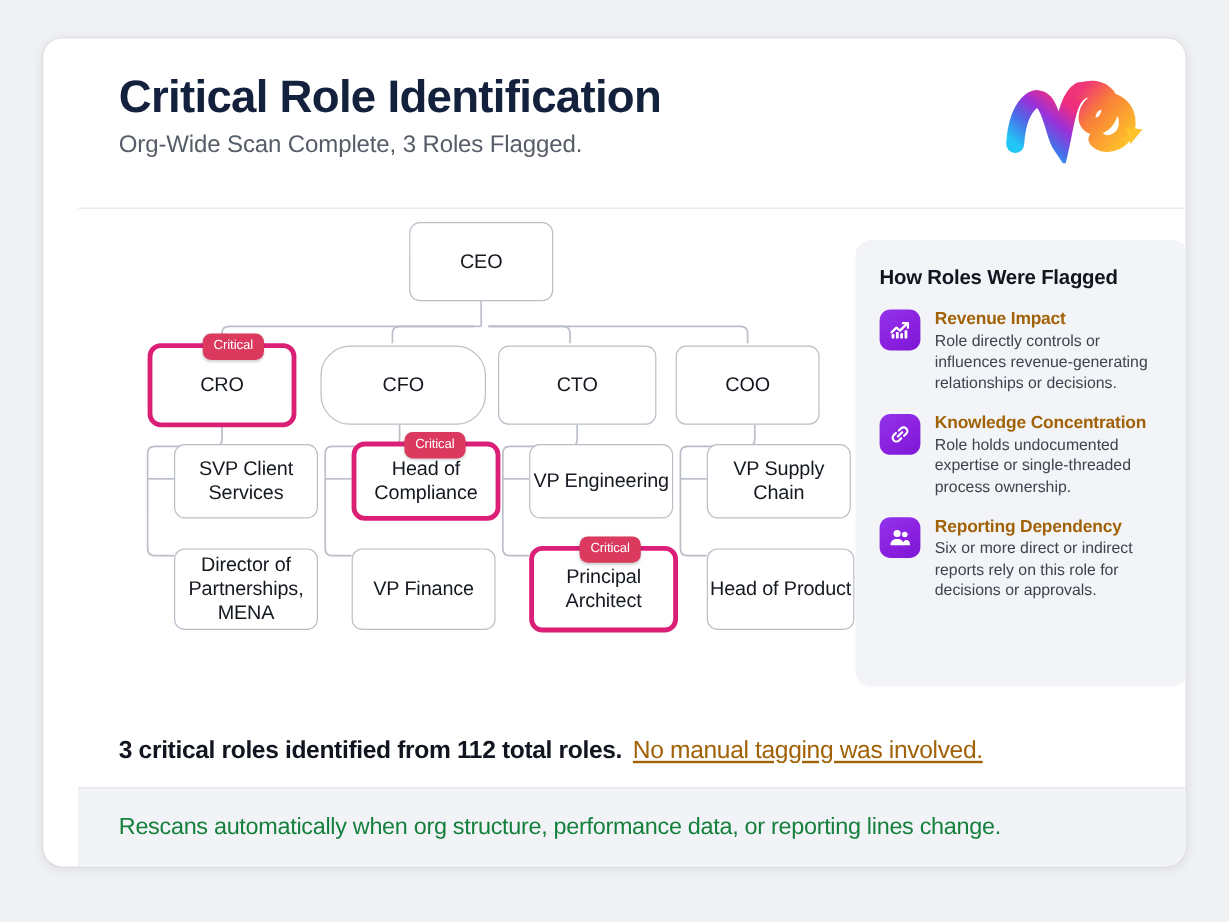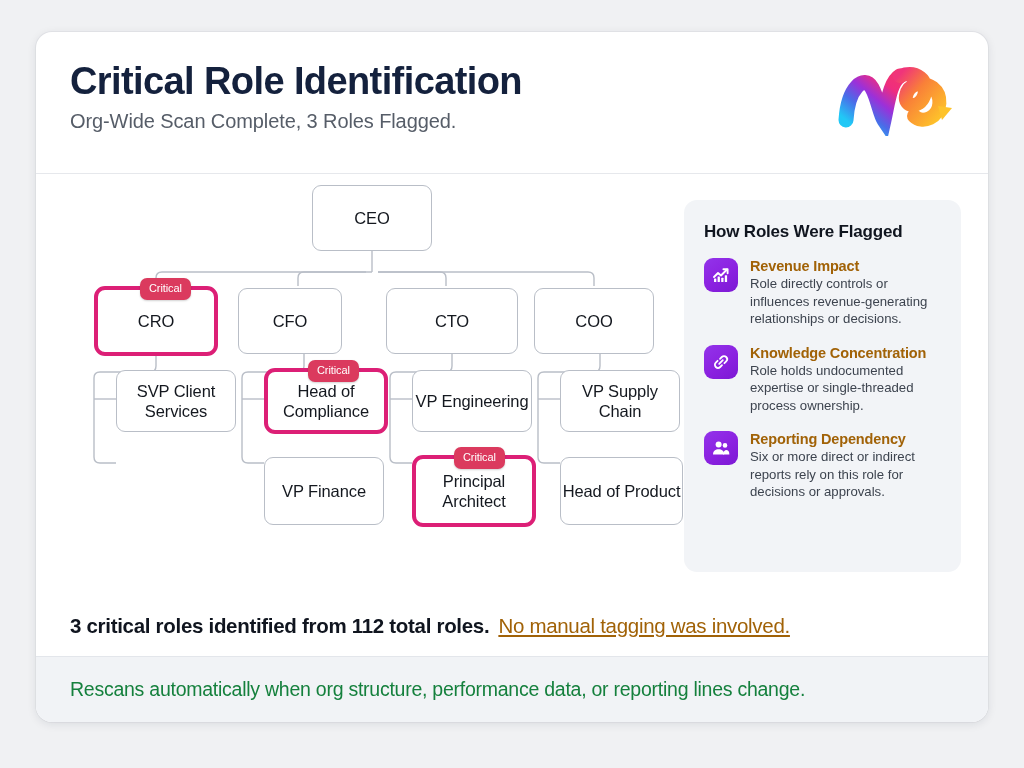--- a/index.html
+++ b/index.html
@@ -12,20 +12,21 @@
   .card {
     position: absolute;
     left: 36px; top: 32px;
     width: 952px; height: 690px;
     background: #ffffff;
     border-radius: 16px;
     box-shadow: 0 2px 10px rgba(20,30,50,0.10), 0 0 0 1px rgba(20,30,50,0.04);
     overflow: hidden;
     display: flex;
     flex-direction: column;
+    padding-left: 29px;
   }
 
   
   .header {
     position: relative;
     height: 142px;
     border-bottom: 1px solid #e6e8ec;
     padding: 28px 34px 0 34px;
     flex: none;
   }
@@ -224,21 +225,21 @@
 
       <div class="node" style="left:276px; top:11px; width:120px; height:66px;">
         <span>CEO</span>
       </div>
 
       <div class="node critical" style="left:58px; top:112px; width:124px; height:70px;">
         <span class="badge" style="left:42px;">Critical</span>
         <span>CRO</span>
       </div>
 
-      <div class="node" style="left:202px; top:114px; width:104px; height:66px;">
+      <div class="node" style="left:202px; top:114px; width:138px; height:66px;border-radius:25px;">
         <span>CFO</span>
       </div>
 
       <div class="node" style="left:350px; top:114px; width:132px; height:66px;">
         <span>CTO</span>
       </div>
 
       <div class="node" style="left:498px; top:114px; width:120px; height:66px;">
         <span>COO</span>
       </div>
@@ -253,20 +254,23 @@
       </div>
 
       <div class="node" style="left:376px; top:196px; width:120px; height:62px;">
         <span>VP Engineering</span>
       </div>
 
       <div class="node" style="left:524px; top:196px; width:120px; height:62px;">
         <span>VP Supply Chain</span>
       </div>
 
+      <div class="node" style="left:80px; top:283px; width:120px; height:68px;">
+        <span>Director of Partnerships, MENA</span>
+      </div>
 
       <div class="node" style="left:228px; top:283px; width:120px; height:68px;">
         <span>VP Finance</span>
       </div>
 
       <div class="node critical" style="left:376px; top:281px; width:124px; height:72px;">
         <span class="badge" style="left:38px;">Critical</span>
         <span>Principal Architect</span>
       </div>
 

